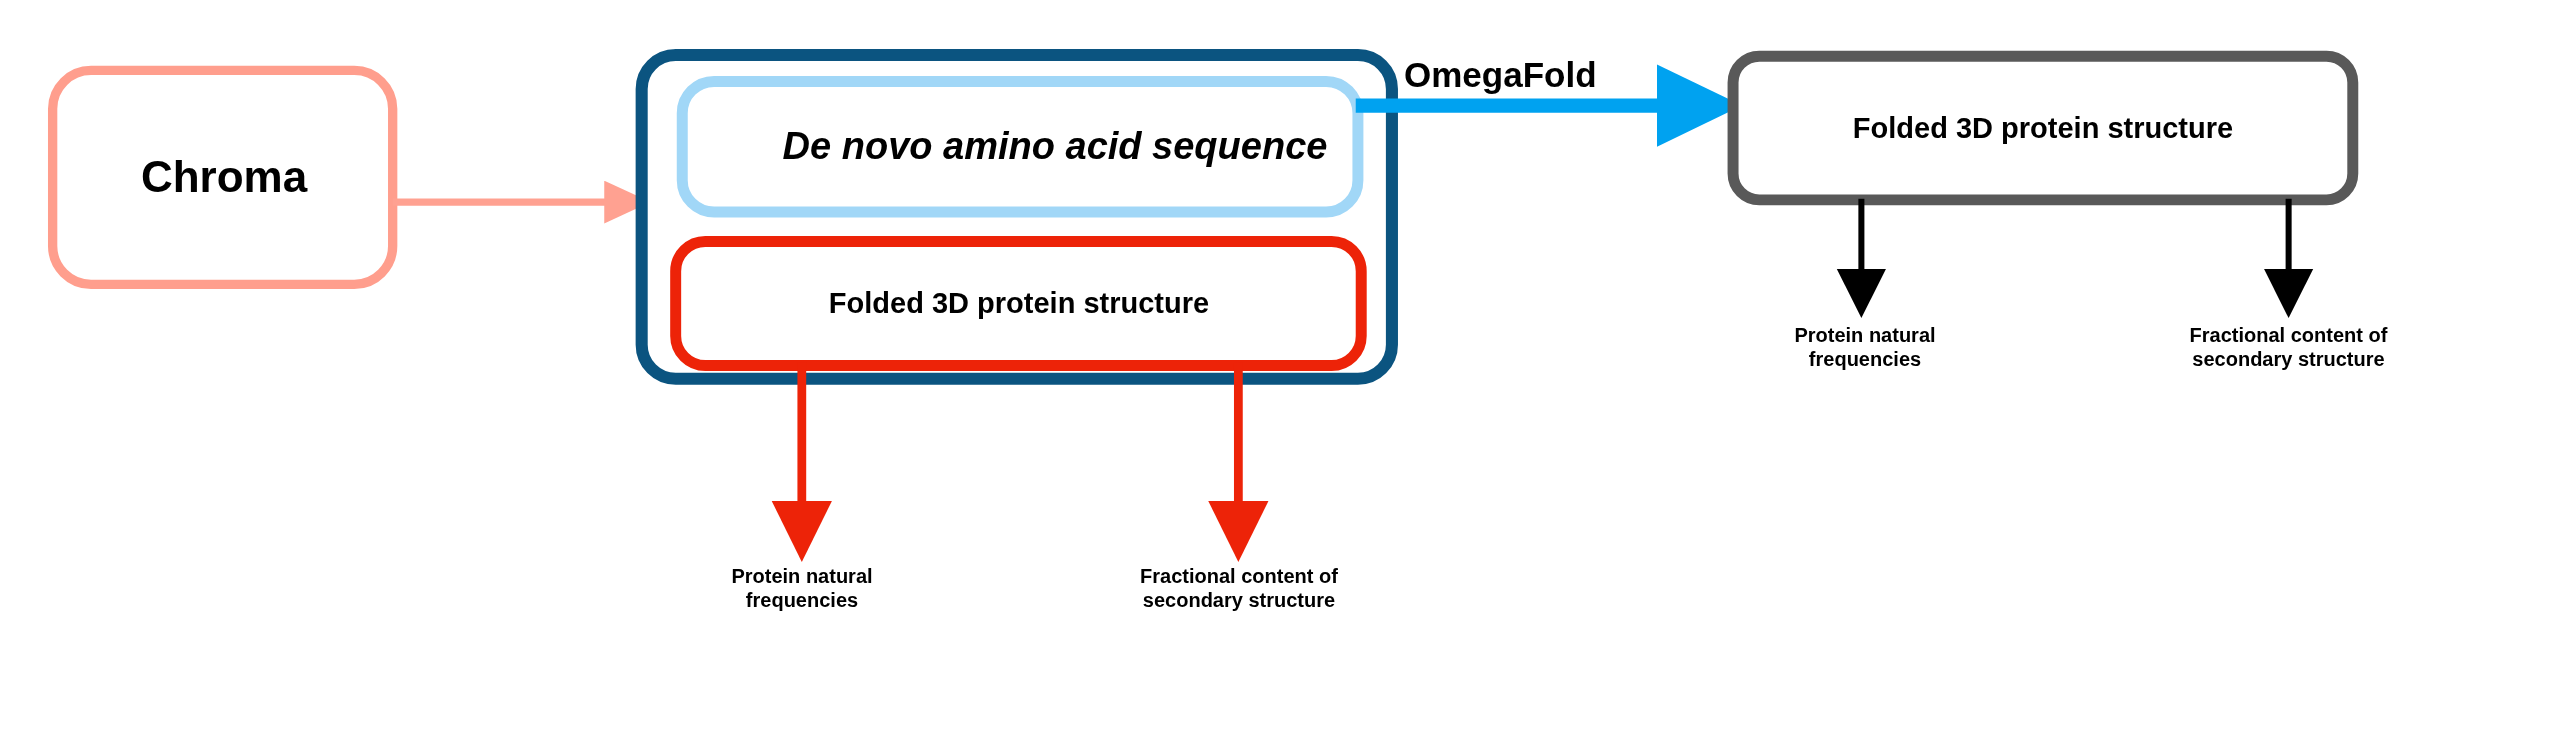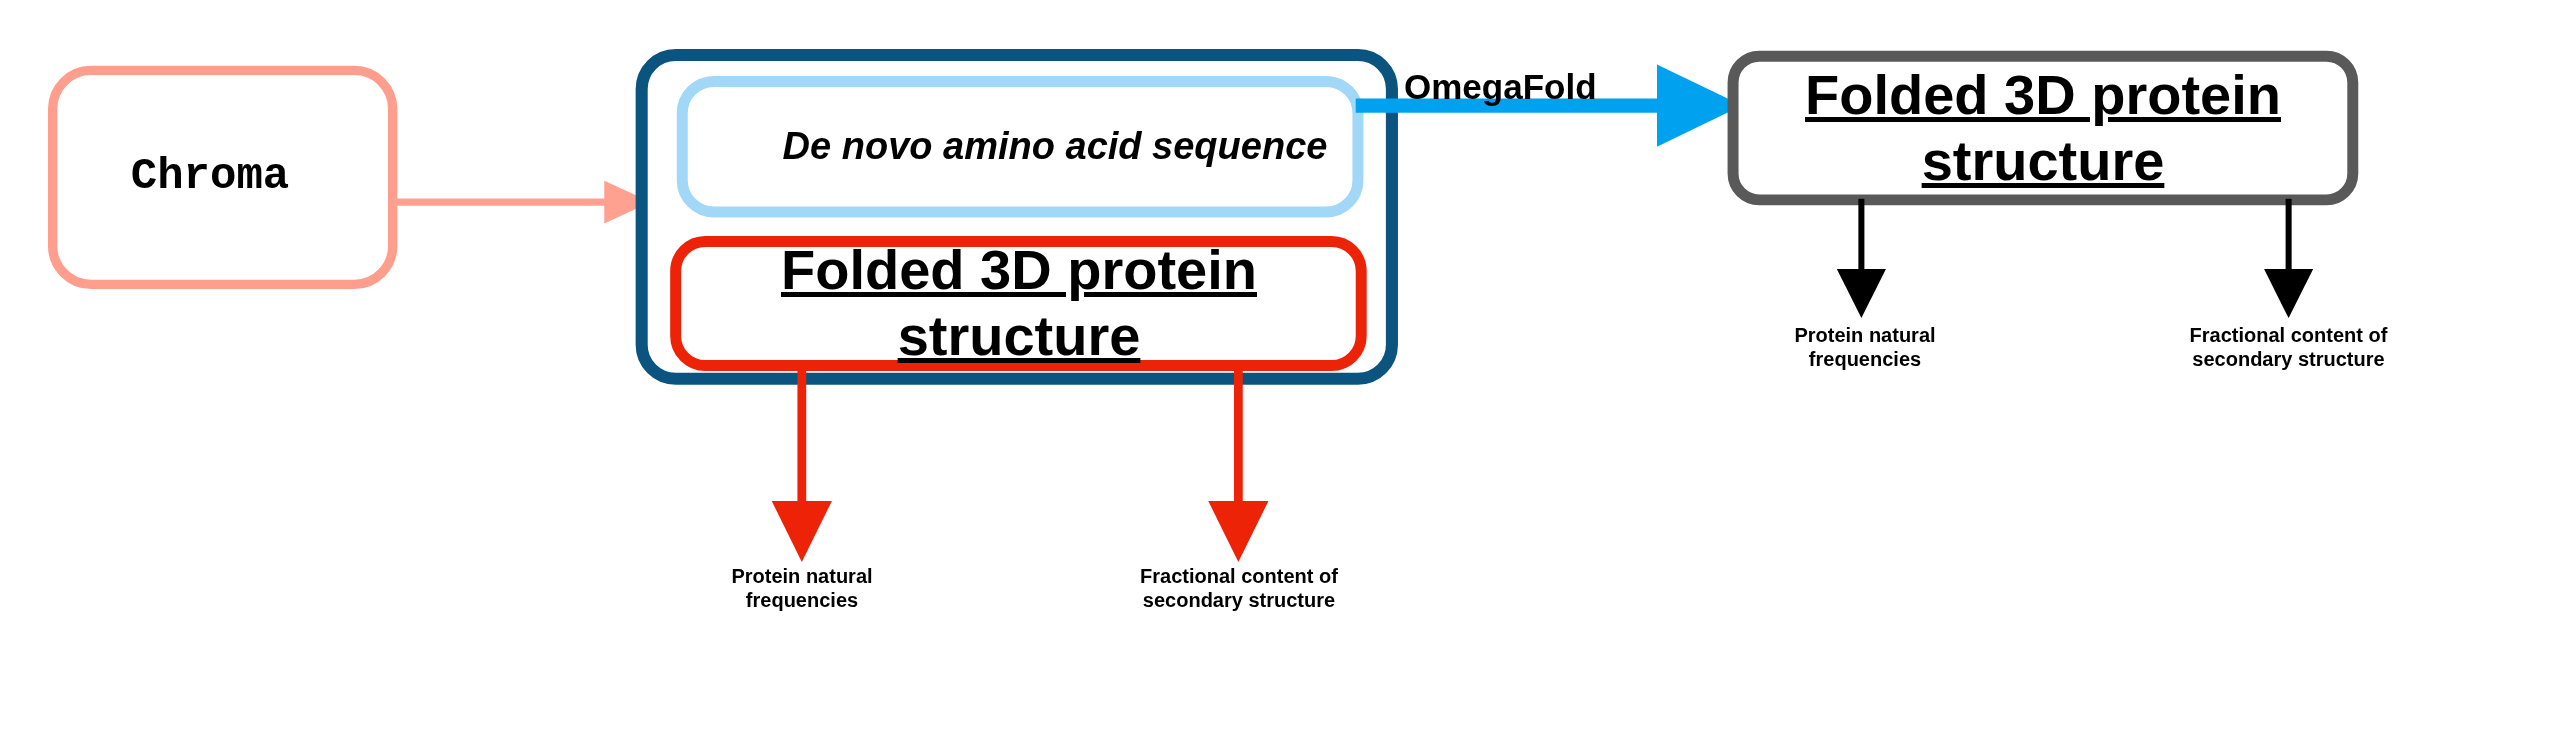--- a/index.html
+++ b/index.html
@@ -28,21 +28,21 @@
     align-items: center;
     justify-content: center;
     text-align: center;
     font-family: "Liberation Sans", sans-serif;
     font-weight: bold;
     color: #000000;
     line-height: 1.18;
     white-space: pre-line;
     pointer-events: none;
   }
-  .box-label { font-size: 56px; text-decoration: underline; }
+  .box-label { font-size: 29px; }
   .chroma-label { font-size: 44px; }
   .seq-label { font-size: 38px; font-style: italic; }
   .edge-label { font-size: 35px; }
   .leaf-label { font-size: 20px; }
 </style>
 </head>
 <body>
 
 <div id="diagram-root">
 
@@ -76,27 +76,27 @@
 
     <rect x="3160" y="102" width="1130" height="262" rx="48" ry="48" fill="#ffffff" stroke="#595959" stroke-width="20"></rect>
 
     <line x1="1462" y1="660" x2="1462" y2="1002" stroke="#ed2308" stroke-width="16" marker-end="url(#arrow-red)"></line>
     <line x1="2258" y1="660" x2="2258" y2="1002" stroke="#ed2308" stroke-width="16" marker-end="url(#arrow-red)"></line>
 
     <line x1="3394" y1="362" x2="3394" y2="562" stroke="#000000" stroke-width="11" marker-end="url(#arrow-black)"></line>
     <line x1="4173" y1="362" x2="4173" y2="562" stroke="#000000" stroke-width="11" marker-end="url(#arrow-black)"></line>
   </svg>
 
-  <div class="node-label chroma-label" style="left:40px; top:70px; width:340px; height:214px;font-family:Liberation Mono, monospace;">Chroma</div>
+  <div class="node-label chroma-label" style="left:54px; top:70px; width:340px; height:214px;">Chroma</div>
 
   <div class="node-label seq-label" style="left:717px; top:81px; width:676px; height:131px;">De novo amino acid sequence</div>
 
   <div class="node-label box-label" style="left:676px; top:241px; width:686px; height:124px;">Folded 3D protein structure</div>
 
-  <div class="node-label edge-label" style="left:1404px; top:53px; width:318px; height:44px; justify-content:flex-start;margin-top:12px;">OmegaFold</div>
+  <div class="node-label edge-label" style="left:1404px; top:53px; width:318px; height:44px; justify-content:flex-start;">OmegaFold</div>
 
   <div class="node-label box-label" style="left:1733px; top:56px; width:620px; height:144px;">Folded 3D protein structure</div>
 
   <div class="node-label leaf-label" style="left:643px; top:565px; width:318px; height:82px; align-items:flex-start;">Protein natural
 frequencies</div>
 
   <div class="node-label leaf-label" style="left:1058px; top:565px; width:362px; height:82px; align-items:flex-start;">Fractional content of
 secondary structure</div>
 
   <div class="node-label leaf-label" style="left:1706px; top:324px; width:318px; height:82px; align-items:flex-start;">Protein natural

